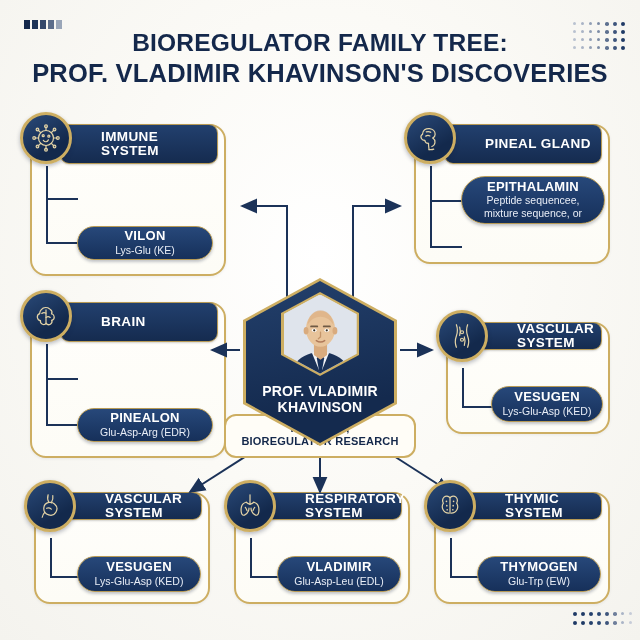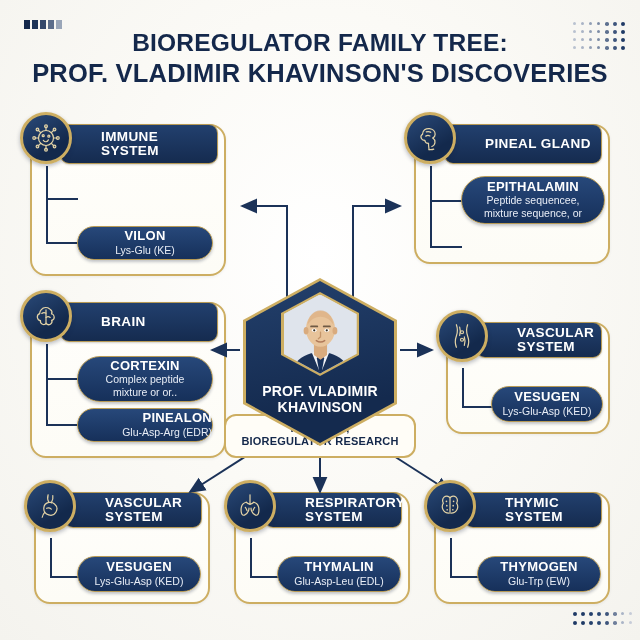--- a/index.html
+++ b/index.html
@@ -41,21 +41,21 @@
     border-radius:9px;
     background:linear-gradient(180deg,#22406e 0%,#152b4f 100%);
     border:1.5px solid #b79a55;
     box-sizing:border-box;
     display:flex;align-items:center;
     padding-left:40px;padding-right:10px;
     color:#fff;font-weight:bold;font-size:13.5px;letter-spacing:.4px;
     line-height:1.06;text-transform:uppercase;
     box-shadow:0 1px 2px rgba(0,0,0,.18);
   }
-  .ghead.two{height:36px;}
+  .ghead.two{height:28px;}
   .gicon{
     position:absolute;left:-12px;top:-14px;width:52px;height:52px;border-radius:50%;
     background:linear-gradient(150deg,#2a4a79 0%,#13294c 70%);
     border:3px solid #cdae62;
     box-sizing:border-box;
     display:flex;align-items:center;justify-content:center;
     box-shadow:0 2px 4px rgba(20,30,60,.3);
     z-index:3;
   }
   .gicon svg{width:30px;height:30px;display:block;}
@@ -282,26 +282,21 @@
         <path d="M22 13.6c.7-1.6.1-3.5-1.4-4.5"></path>
         <path d="M16 9.5v15"></path>
         <path d="M16 13c-1.4-.9-3.2-.8-4.5.3"></path>
         <path d="M16 17.5c1.3-1 3.2-1 4.5 0"></path>
       </svg>
     </div>
     <div class="vline" style="left:14px;top:40px;height:80px;"></div>
     <div class="hline" style="left:14px;top:74px;width:32px;"></div>
     <div class="hline" style="left:14px;top:120px;width:32px;"></div>
 
-    <div class="pill" style="left:45px;top:52px;width:136px;height:46px;">
-      <span class="pn">CORTEXIN</span>
-      <span class="ps">Complex peptide</span>
-      <span class="ps">mixture or or..</span>
-    </div>
-    <div class="pill" style="left:45px;top:104px;width:136px;height:34px;align-items:flex-end;">
+    <div class="pill" style="left:45px;top:104px;width:136px;height:34px;">
       <span class="pn">PINEALON</span>
       <span class="ps">Glu-Asp-Arg (EDR)</span>
     </div>
   </div>
 
   <div class="group" style="left:446px;top:322px;width:164px;height:112px;">
     <div class="ghead two">
       <span style="display:block">
         <span>VASCULAR</span><br>
         <span>SYSTEM</span>
@@ -366,21 +361,21 @@
         <path d="M12 12c-2.6.5-4.6 2.6-5.2 5.2-.5 2.3-.4 4.8.3 7 .4 1.3 1.8 2 3 1.5 1.9-.8 3.4-2.4 4.2-4.4.4-1 .6-2 .6-3"></path>
         <path d="M20 12c2.6.5 4.6 2.6 5.2 5.2.5 2.3.4 4.8-.3 7-.4 1.3-1.8 2-3 1.5-1.9-.8-3.4-2.4-4.2-4.4-.4-1-.6-2-.6-3"></path>
         <path d="M11 17.5c.8 1 1.4 2.2 1.8 3.4"></path>
         <path d="M21 17.5c-.8 1-1.4 2.2-1.8 3.4"></path>
       </svg>
     </div>
     <div class="vline" style="left:14px;top:44px;height:38px;"></div>
     <div class="hline" style="left:14px;top:82px;width:28px;"></div>
 
     <div class="pill" style="left:41px;top:62px;width:124px;height:36px;">
-      <span class="pn">THYMALIN</span>
+      <span class="pn">VLADIMIR</span>
       <span class="ps">Glu-Asp-Leu (EDL)</span>
     </div>
   </div>
 
   <div class="group" style="left:434px;top:492px;width:176px;height:112px;">
     <div class="ghead two">
       <span style="display:block">
         <span>THYMIC</span><br>
         <span>SYSTEM</span>
       </span>

